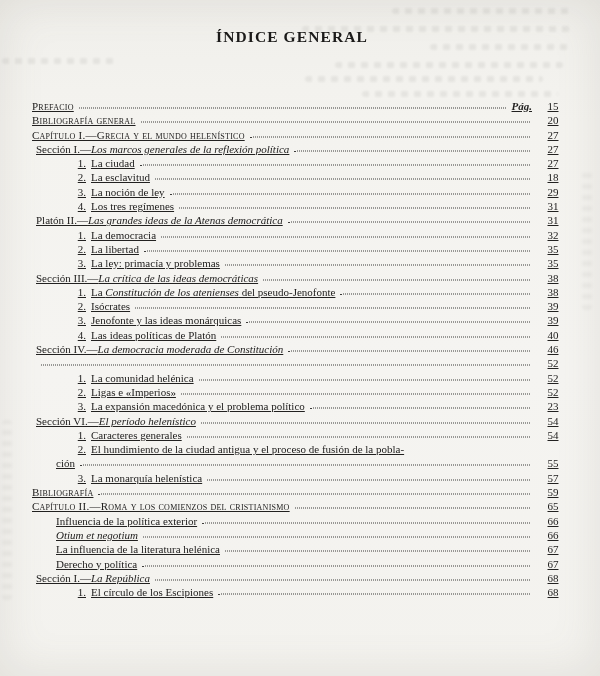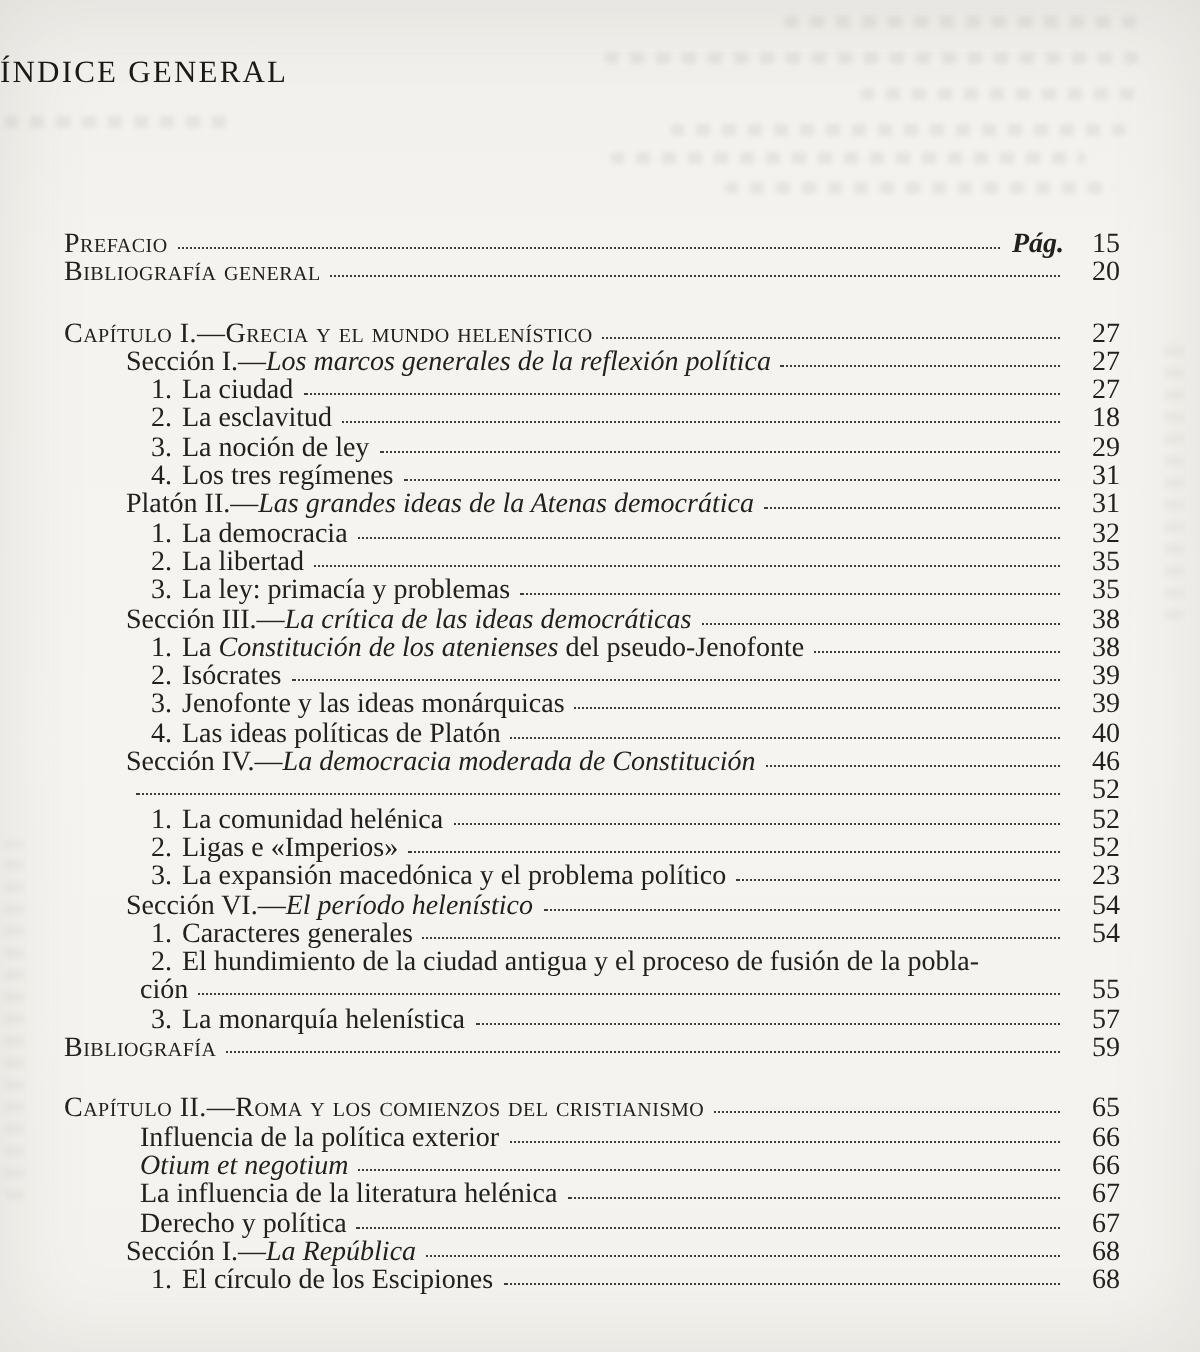--- a/index.html
+++ b/index.html
@@ -16,35 +16,35 @@
   }
   
   .bleed{
     position:absolute;height:6px;border-radius:3px;
     background:repeating-linear-gradient(90deg,#8e8d88 0 7px,transparent 7px 13px);
     opacity:.13;filter:blur(1.3px);
   }
   .bleed.v{background:repeating-linear-gradient(0deg,#8e8d88 0 5px,transparent 5px 11px);width:10px;opacity:.07}
   .title{
     position:absolute;top:28px;left:0;right:16px;margin:0;
-    font-size:15.5px;font-weight:400;
+    text-align:center;font-size:15.5px;font-weight:700;
     letter-spacing:1.1px;color:#1b1a19;
   }
   .toc{
-    position:absolute;top:116px;left:32px;right:26px;
-    font-size:14px;line-height:14.3px;
+    position:absolute;top:99px;left:32px;right:26px;
+    font-size:11px;line-height:14.3px;text-decoration:underline;
   }
   .row{
     display:flex;align-items:baseline;white-space:nowrap;height:14.3px;
   }
-  .gap-before{margin-top:16px}
+  .gap-before{}
   .ind-0{margin-left:0}
-  .ind-1{margin-left:31px}
+  .ind-1{margin-left:4px}
   .ind-2{margin-left:38px}
-  .ind-text,.ind-cont{margin-left:38px}
+  .ind-text,.ind-cont{margin-left:24px}
   .num{flex:none;width:16px;text-align:right;margin-right:5px}
   .sc{font-variant:small-caps;letter-spacing:.25px}
   .it{font-style:italic}
   .pagh{flex:none;font-style:italic;font-weight:bold;margin-left:4px}
   .page{flex:none;width:42px;text-align:center}
   .leader{
     flex:1 1 auto;min-width:10px;align-self:baseline;
     border-bottom:1.7px dotted #3d3c3a;
     margin:0 2px 0 5px;transform:translateY(-1.5px);
   }

